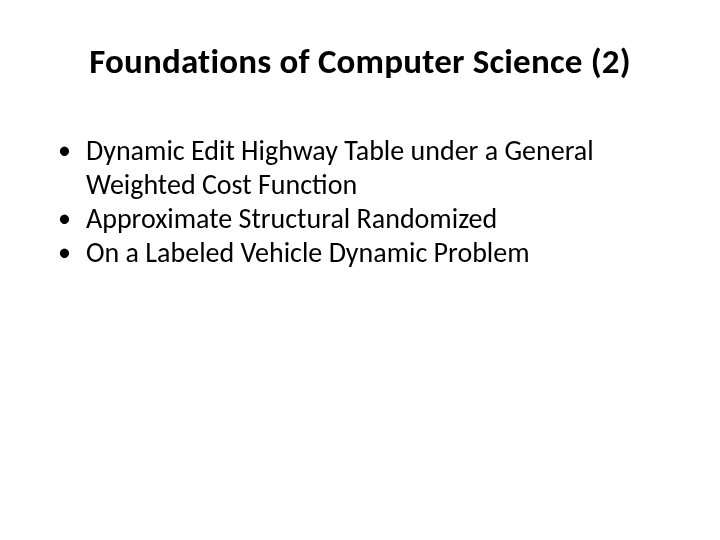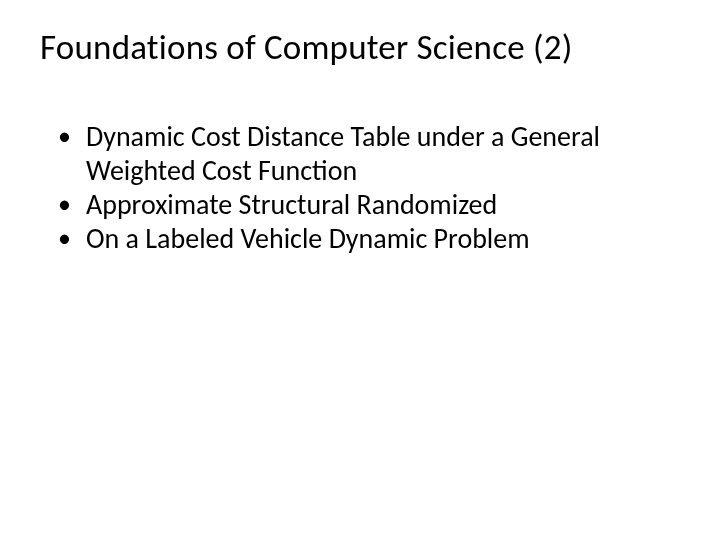--- a/index.html
+++ b/index.html
@@ -13,22 +13,23 @@
     overflow: hidden;
   }
   .slide {
     width: 720px;
     height: 540px;
     box-sizing: border-box;
     padding: 24px 40px 0 40px;
   }
   .title {
     font-size: 35px;
-    font-weight: 400;
-    margin: 2px 0 52px 0;
+    font-weight: 700;
+    text-align: center;
+    margin: 16px 0 52px 0;
     letter-spacing: 0.2px;
   }
   ul.bullets {
     list-style: none;
     margin: 0;
     padding: 0 0 0 18px;
   }
   ul.bullets li {
     position: relative;
     font-size: 28px;
@@ -46,17 +47,17 @@
     line-height: 1.25;
     color: #000;
   }
 </style>
 </head>
 <body>
 
 <div class="slide">
   <h1 class="title">Foundations of Computer Science (2)</h1>
   <ul class="bullets">
-    <li>Dynamic Cost Distance Table under a General Weighted Cost Function</li>
+    <li>Dynamic Edit Highway Table under a General Weighted Cost Function</li>
     <li>Approximate Structural Randomized</li>
     <li>On a Labeled Vehicle Dynamic Problem</li>
   </ul>
 </div>
 
 </body></html>

